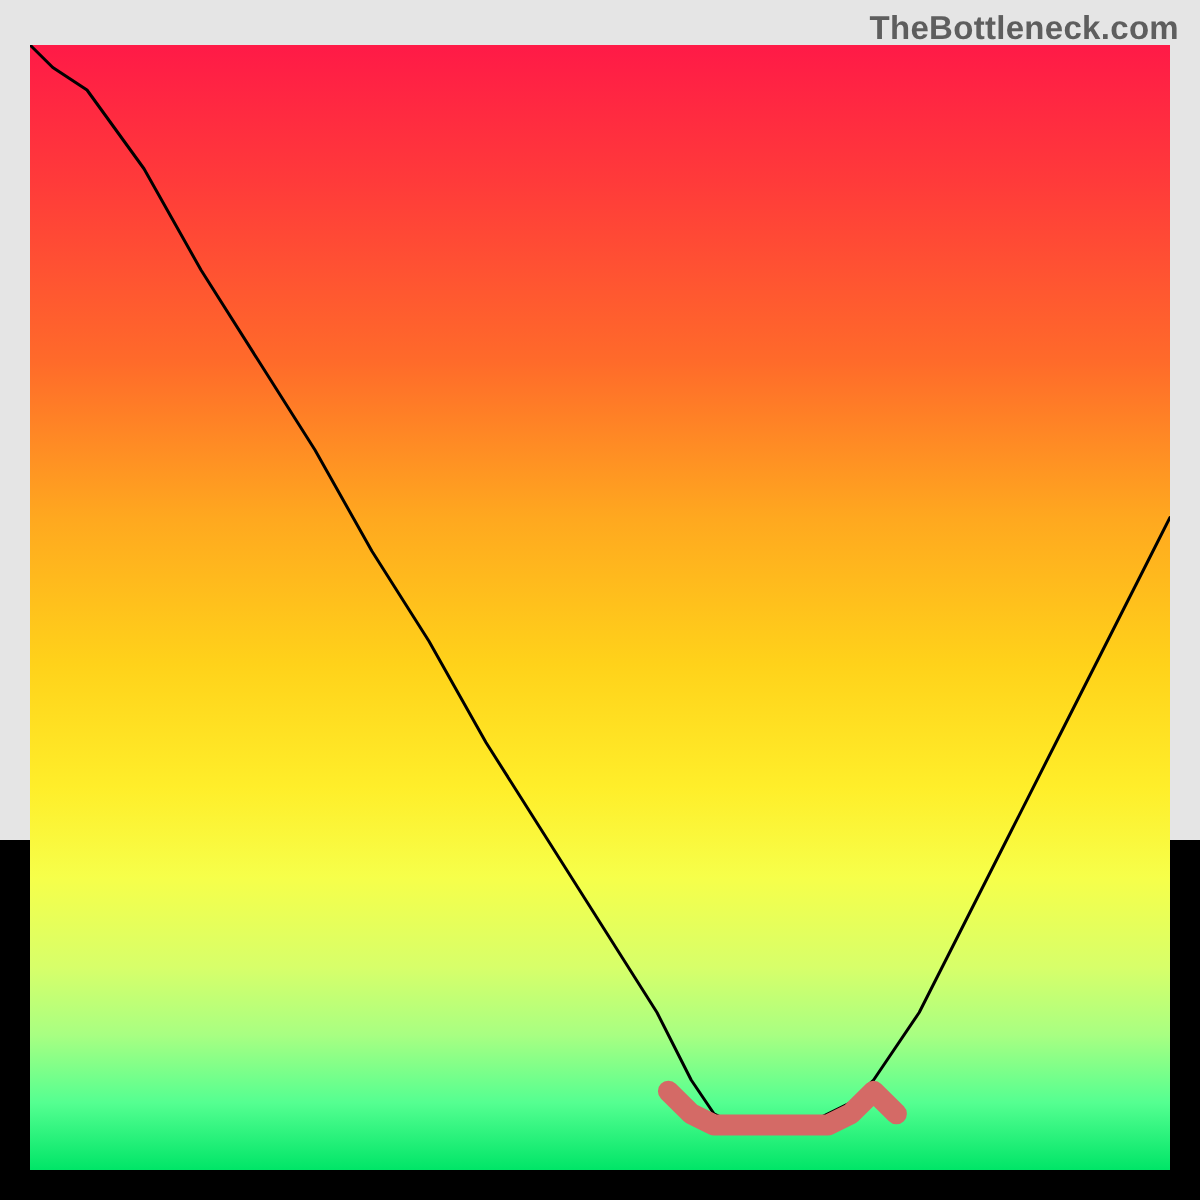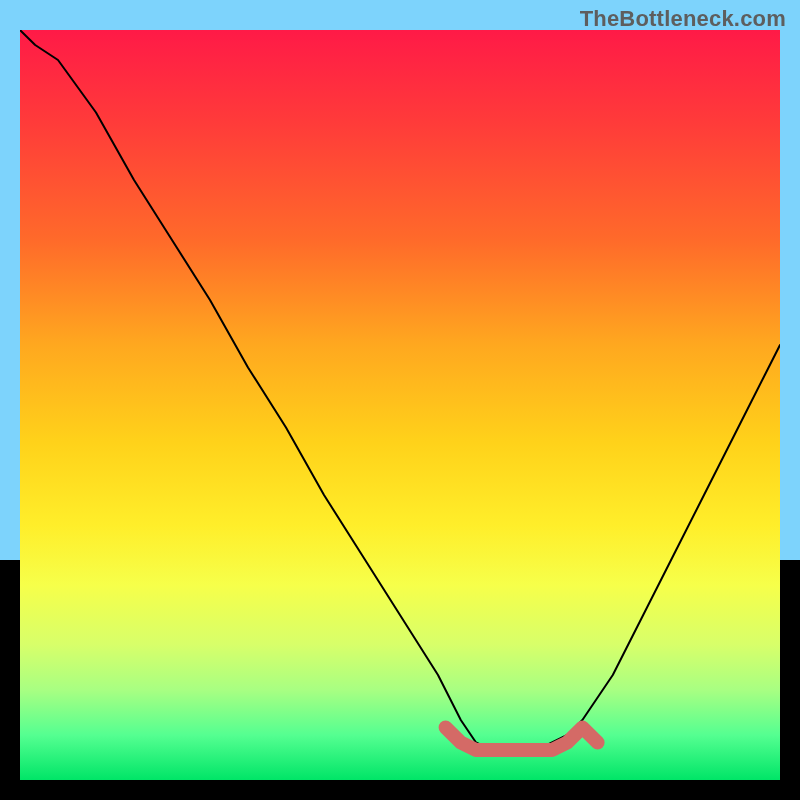--- a/index.html
+++ b/index.html
@@ -8,21 +8,21 @@
     width: 800px;
     height: 800px;
     background: #000;
     font-family: Arial, Helvetica, sans-serif;
     overflow: hidden;
   }
   .stage {
     position: relative;
     width: 800px;
     height: 560px;
-    background: #7dd3fc;
+    background: #e5e5e5;
   }
   .watermark {
     position: absolute;
     top: 6px;
     right: 14px;
     color: #5e5e5e;
     font-size: 22px;
     font-weight: 600;
     letter-spacing: 0.2px;
     user-select: none;

